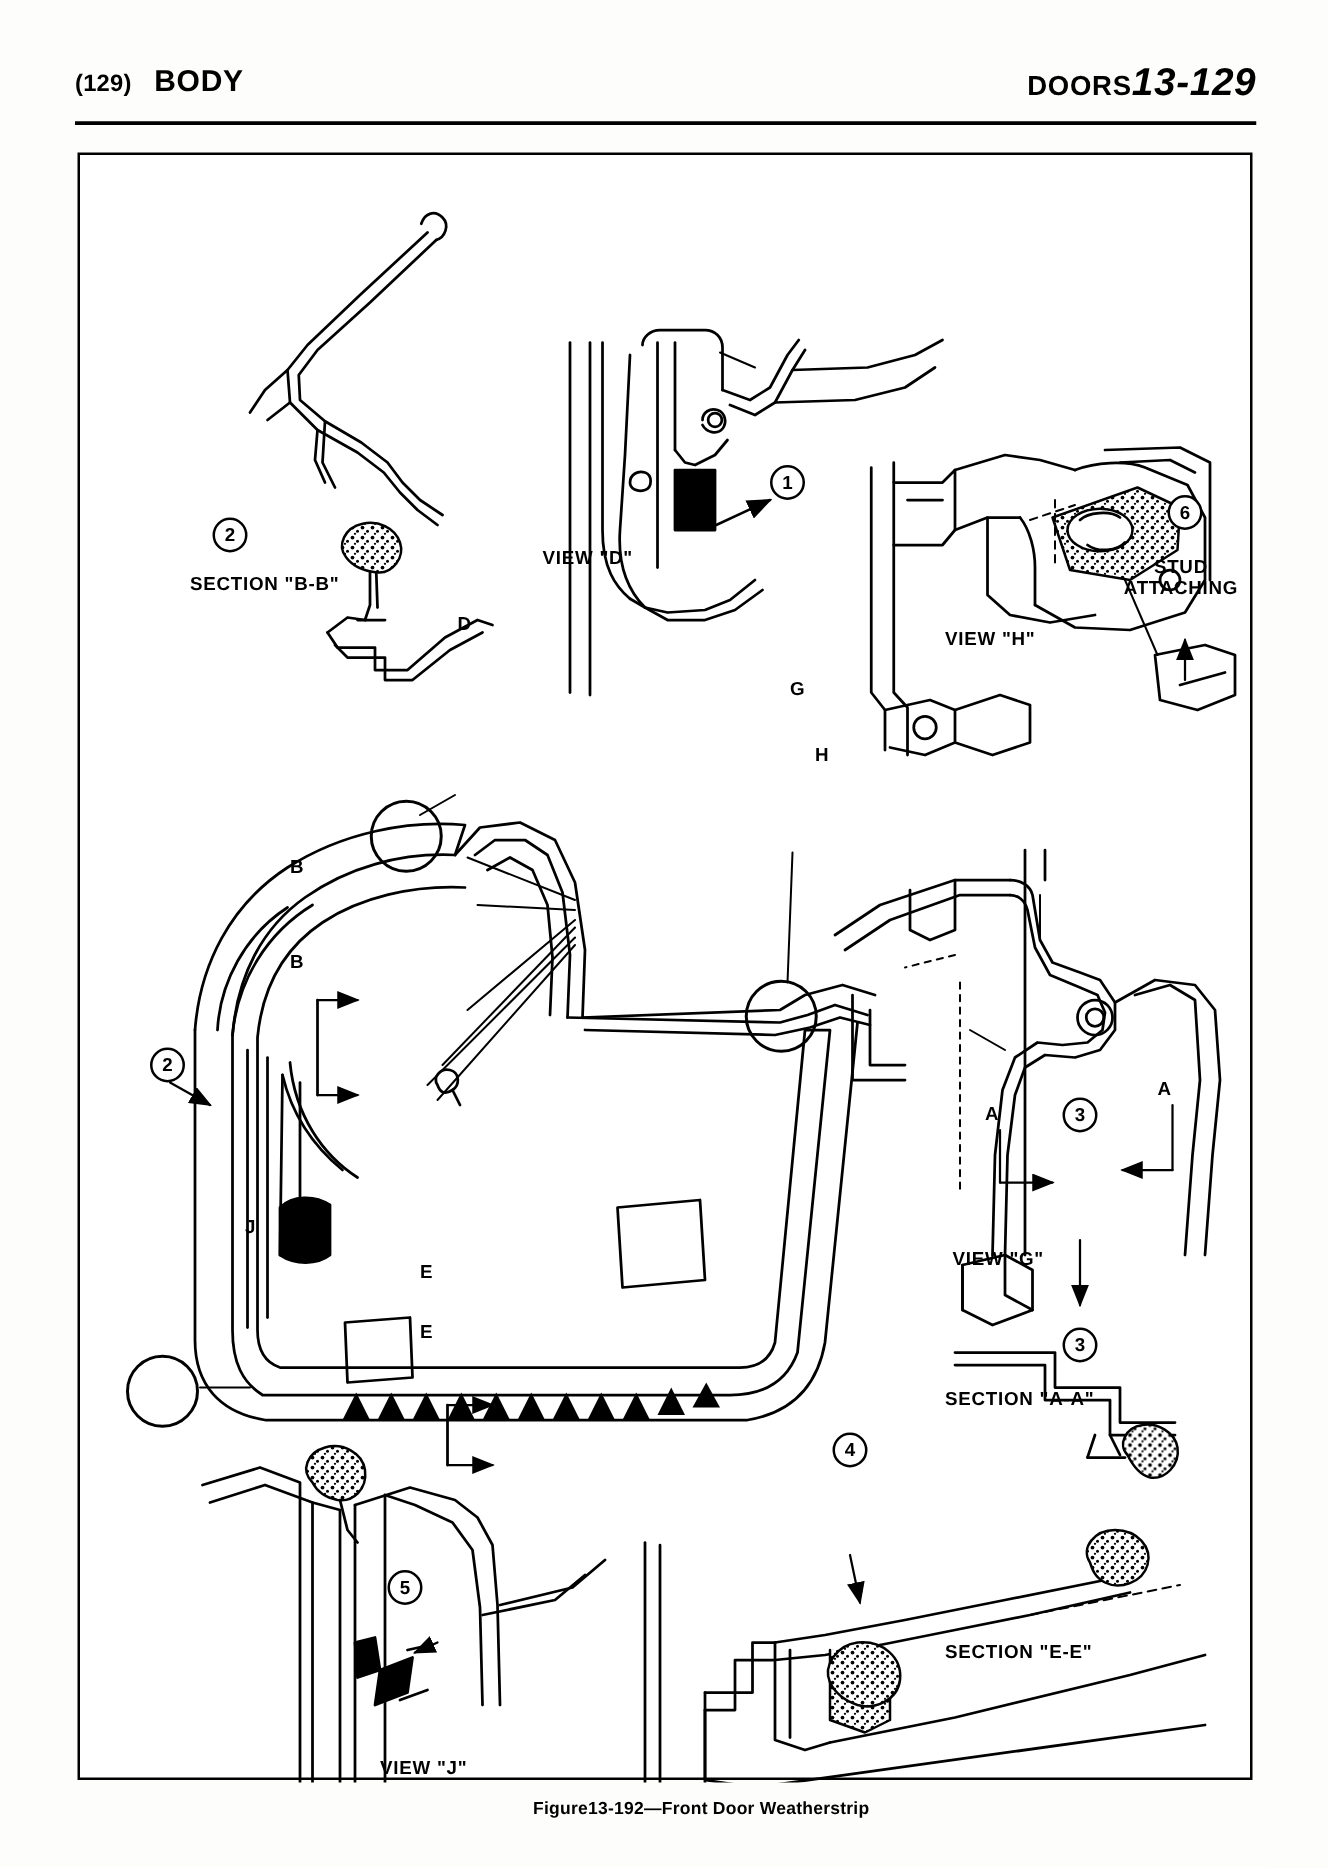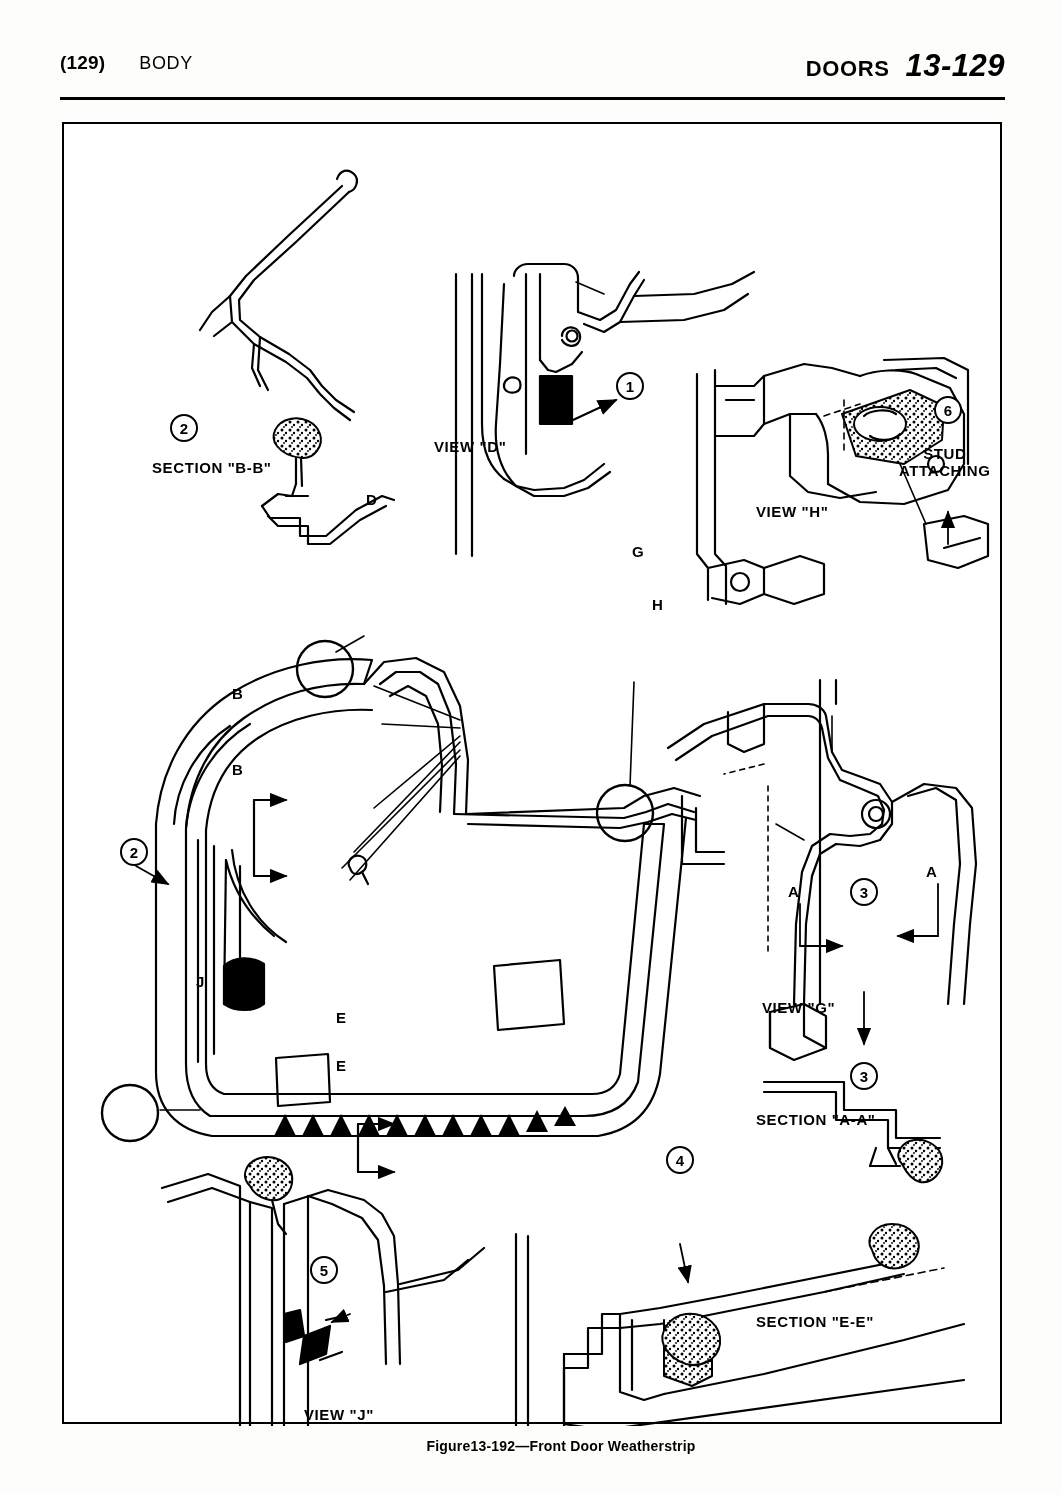--- a/index.html
+++ b/index.html
@@ -29,39 +29,38 @@
     top: 52px;
     width: 945px;
     height: 44px;
   }
   .header .left {
     position: absolute;
     left: 0;
     top: 0;
     display: flex;
     align-items: baseline;
-    gap: 34px;
+    gap: 18px;
   }
   .header .page-num {
     font-size: 19px;
     font-weight: bold;
     letter-spacing: 0.2px;
   }
   .header .sec-name {
-    font-size: 18px;
-    font-weight: normal;
+    font-size: 24px;
+    font-weight: bold;
     letter-spacing: 0.6px;
   }
   .header .right {
     position: absolute;
     right: 0;
     top: -4px;
     display: flex;
     align-items: baseline;
-    gap: 16px;
   }
   .header .doors {
     font-size: 22px;
     font-weight: bold;
     letter-spacing: 0.6px;
   }
   .header .folio {
     font-size: 31px;
     font-weight: bold;
     letter-spacing: 0.5px;

